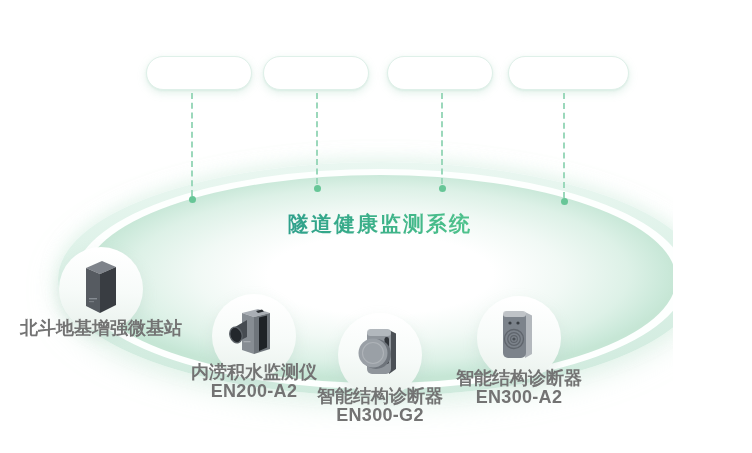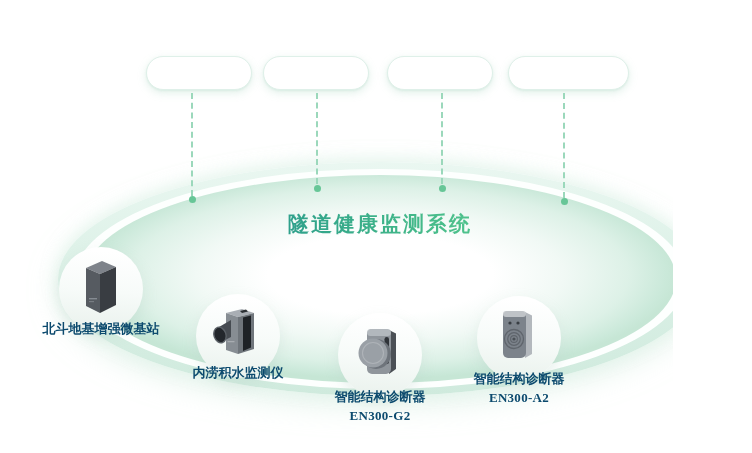--- a/index.html
+++ b/index.html
@@ -49,21 +49,21 @@
   
   .device{position:absolute;width:164px;z-index:6;}
   .dev-circle{
     position:absolute;left:40px;top:0;width:84px;height:84px;border-radius:50%;
     background:linear-gradient(185deg,#ffffff 8%,#f7fbf9 52%,#e9f1ec 100%);
     box-shadow:0 6px 14px rgba(185,210,198,0.30);
   }
   .dev-icon{position:absolute;}
   .dev-label{
     position:absolute;left:0;width:164px;text-align:center;
-    color:#0c4a6e;font-size:13px;font-weight:600;line-height:19px;font-family:Liberation Serif, serif;
+    color:#737373;font-size:18px;font-weight:600;line-height:19px;
   }
   .dev-label .model{letter-spacing:0.3px;}
 </style>
 </head>
 <body>
 
 <div id="stage">
 
   <div class="badge grad-text" style="left:146px;width:106px;">隧道结构</div>
   <div class="badge grad-text" style="left:263px;width:106px;">隧道地表</div>
@@ -91,34 +91,35 @@
       <polygon points="5,10 19,16 19,55 5,48" fill="#565b61"></polygon>
       <polygon points="19,16 35,9 35,47 19,55" fill="#393d42"></polygon>
       <rect x="8" y="40" width="8" height="1.4" fill="#9aa0a6" opacity="0.7"></rect>
       <rect x="8" y="43" width="5" height="1.2" fill="#9aa0a6" opacity="0.5"></rect>
     </svg>
     <div class="dev-label" style="top:72px;">
       <div>北斗地基增强微基站</div>
     </div>
   </div>
 
-  <div class="device" style="left:156px;top:294px;height:118px;">
+  <div class="device" style="left:172px;top:294px;height:118px;">
     <div class="dev-circle"></div>
     <svg class="dev-icon" style="left:56px;top:12px;" width="48" height="52" viewBox="0 0 48 52">
       <polygon points="14,7 30,3 42,7 26,11" fill="#a9aeb4"></polygon>
       <polygon points="28,5 34,3.6 36,5.6 30,7" fill="#2c3034"></polygon>
       <polygon points="14,7 26,11 26,48 14,44" fill="#878d93"></polygon>
       <polygon points="26,11 42,7 42,43 26,48" fill="#6f757b"></polygon>
       <polygon points="31,11.5 39,9.5 39,41.5 31,45" fill="#1e2226"></polygon>
       <polygon points="7,21 19,14 19,31 7,37" fill="#464b51"></polygon>
       <ellipse cx="8" cy="29" rx="6" ry="8" transform="rotate(-18 8 29)" fill="#23272c" stroke="#5c6268" stroke-width="1.4"></ellipse>
       <rect x="15.5" y="35" width="7" height="1.3" fill="#c3c7cb" opacity="0.55"></rect>
     </svg>
     <div class="dev-label" style="top:69px;">
       <div>内涝积水监测仪</div>
+      <div class="model">EN200-A2</div>
     </div>
   </div>
 
   <div class="device" style="left:298px;top:313px;height:122px;">
     <div class="dev-circle"></div>
     <svg class="dev-icon" style="left:57px;top:12px;" width="48" height="54" viewBox="0 0 48 54">
       <polygon points="34,5 41,8.5 41,44 34,49" fill="#4b5056"></polygon>
       <rect x="12" y="4" width="24" height="45" rx="5" fill="#8f959b"></rect>
       <rect x="12" y="4" width="24" height="7" rx="3.5" fill="#b9bec3" opacity="0.85"></rect>
       <rect x="29.5" y="12" width="4.5" height="27" rx="2.2" fill="#2f3338"></rect>

